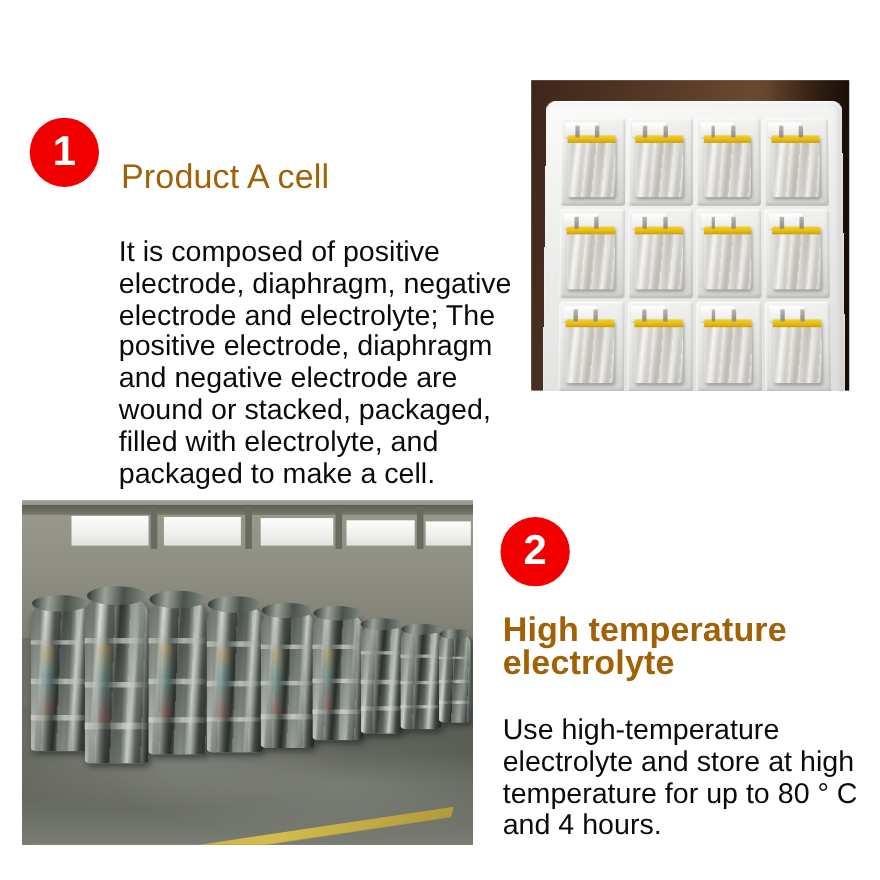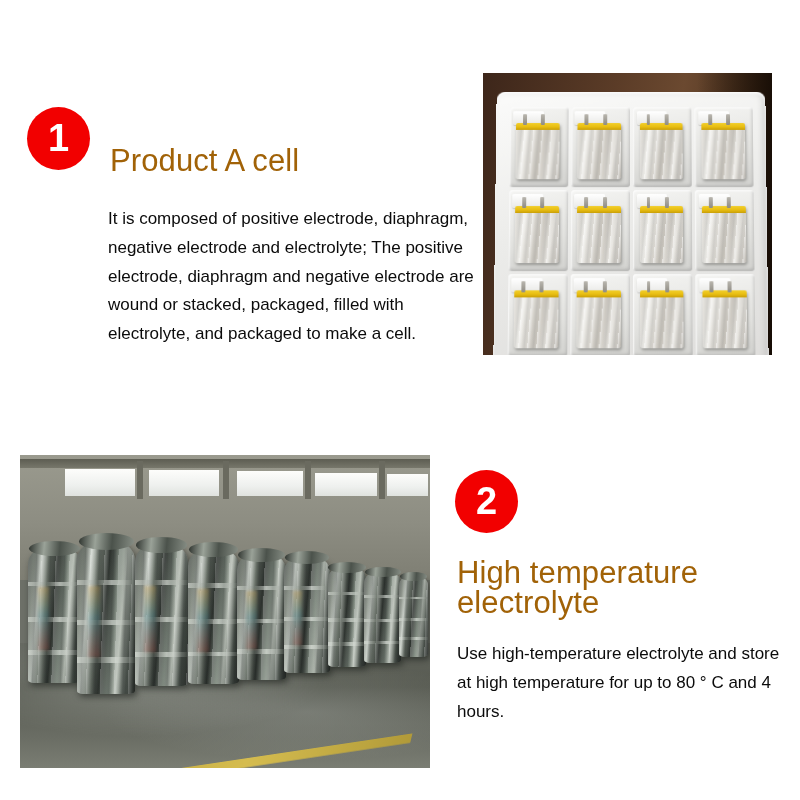--- a/index.html
+++ b/index.html
@@ -38,25 +38,25 @@
   
   .heading {
     position: absolute;
     font-size: 31px;
     font-weight: normal;
     letter-spacing: 0.1px;
     color: #a16207;
     white-space: pre-line;
   }
   .heading-1 { left: 110px; top: 122px; }
-  .heading-2 { left: 457px; top: 537px; line-height: 0.98; width: 320px; }
+  .heading-2 { left: 457px; top: 537px; line-height: 0.98; width: 320px; font-weight: bold; }
 
   .body-text {
     position: absolute;
-    font-size: 17px;
+    font-size: 26px;
     line-height: 28.8px;
     color: #0b0b0b;
     white-space: pre-line;
   }
   .body-1 { left: 108px; top: 188px; width: 368px; }
   .body-2 { left: 457px; top: 623px; width: 330px; }
 
   
   .photo {
     position: absolute;

